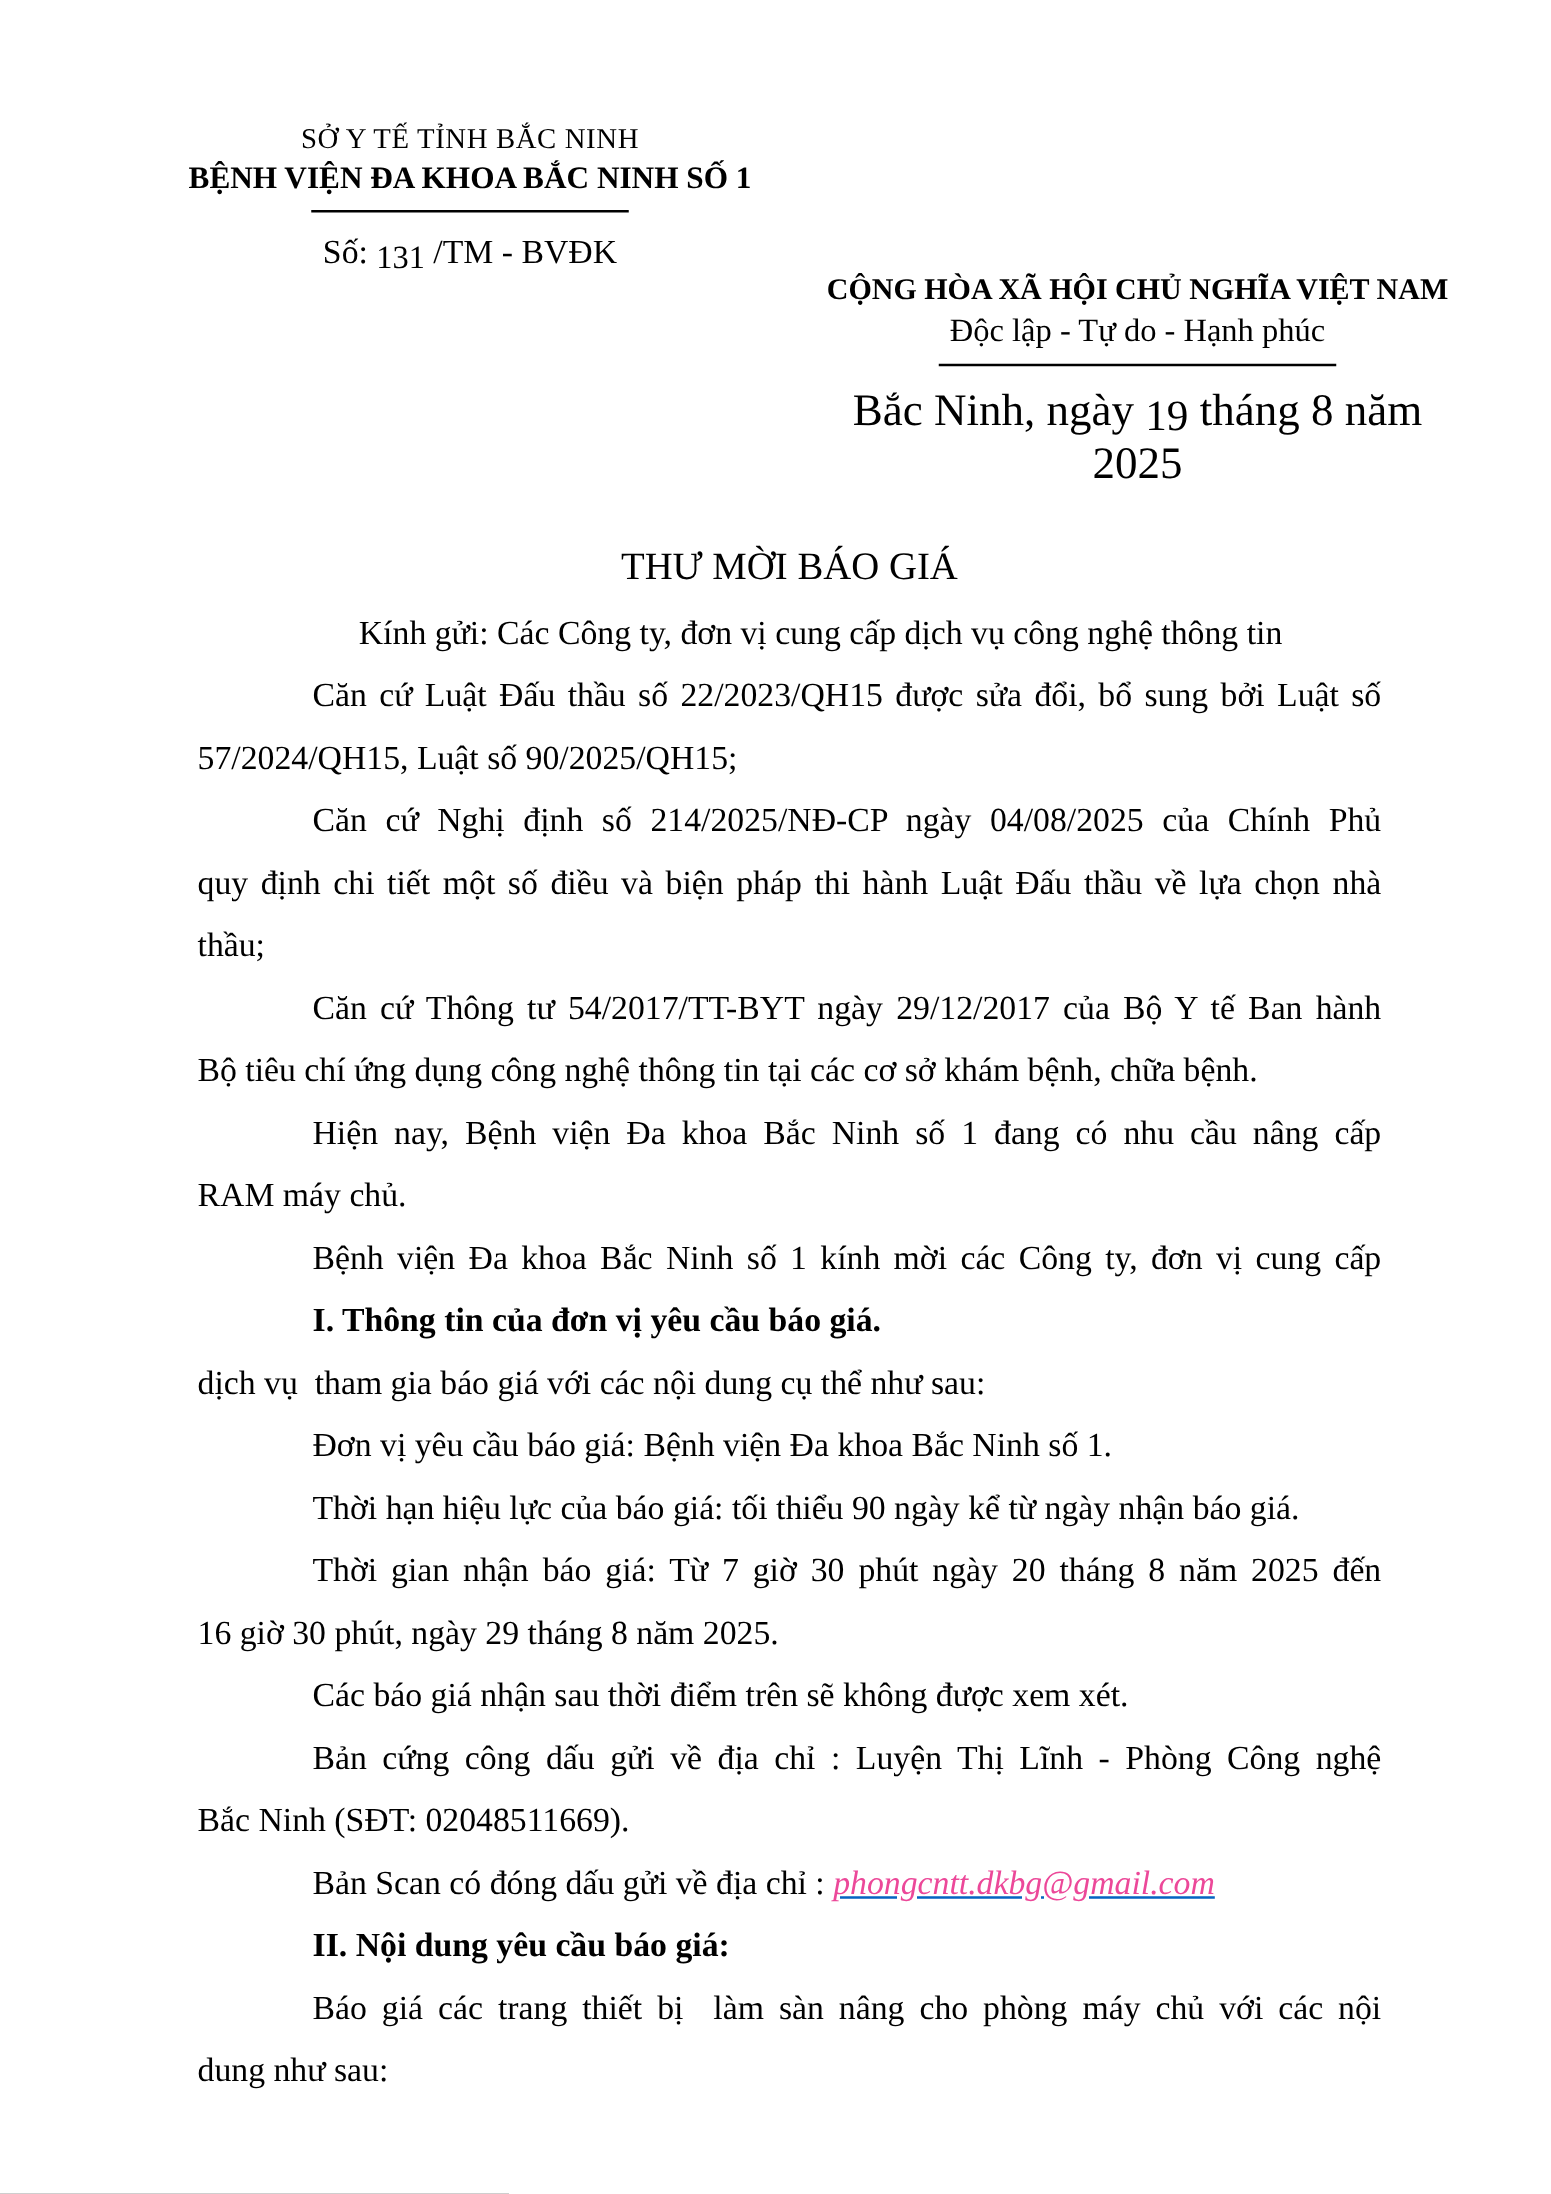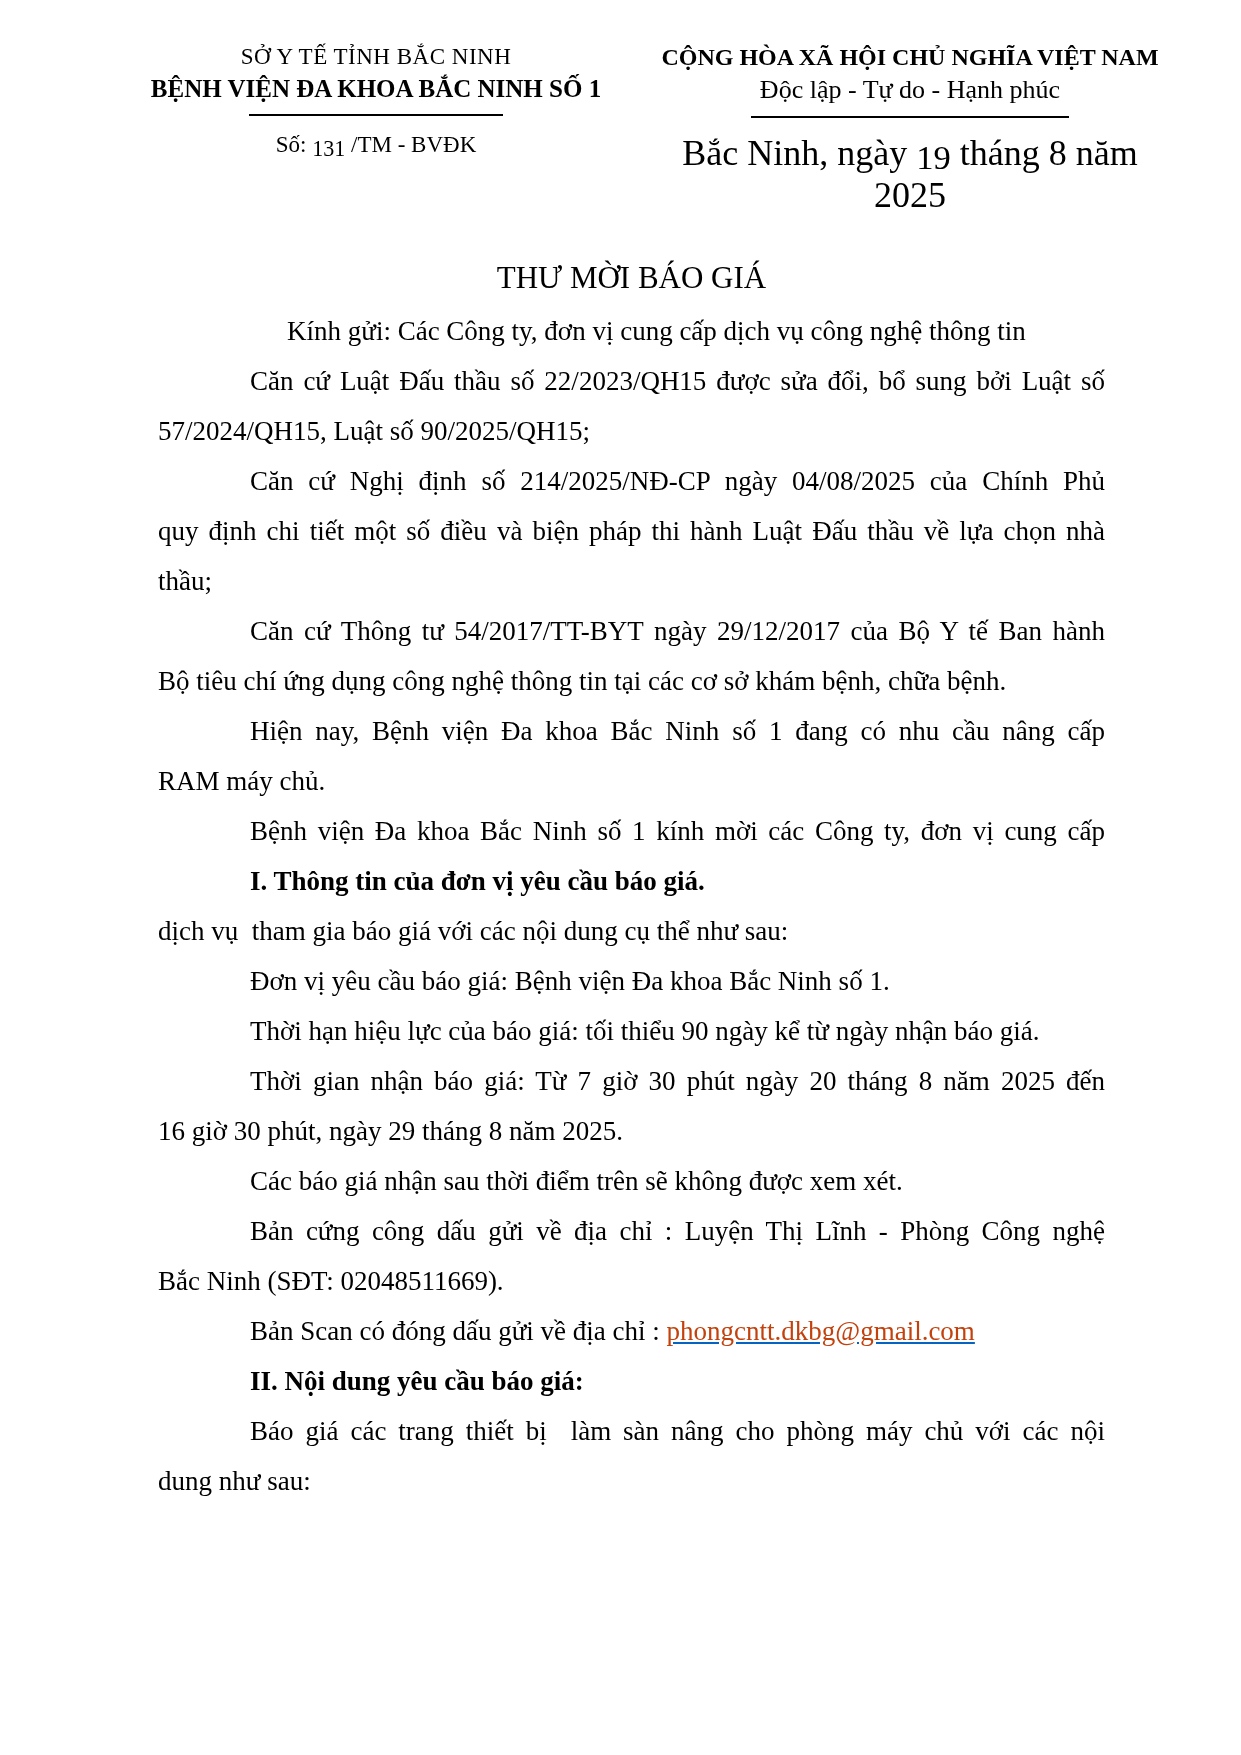--- a/index.html
+++ b/index.html
@@ -6,31 +6,31 @@
   .page {
     position:relative;
     width:1241px; height:1755px;
     margin:0 auto;
     background:#ffffff;
     color:#000000;
     font-family:"Liberation Serif","DejaVu Serif",serif;
     overflow:hidden;
   }
   
-  .header { display:flex; padding-top:42px; }
+  .header { display:flex; padding-top:96px;flex-direction:column; }
   .hdr-left  { width:500px; margin-left:126px; text-align:center; }
   .hdr-right { width:530px; margin-left:auto; margin-right:66px; text-align:center; }
   .parent-org   { font-size:23px; line-height:30px; letter-spacing:0.5px; }
   .org-name     { font-size:25px; line-height:33px; font-weight:bold; }
   .nat-title    { font-size:24px; line-height:31px; font-weight:bold; }
   .nat-motto    { font-size:26px; line-height:34px; font-weight:normal; }
   .rule { border-top:2px solid #000; height:0; margin:9px auto 0; }
   .rule-left  { width:254px; }
   .rule-right { width:318px; }
-  .doc-number { font-size:23px; margin-top:16px; white-space:pre-wrap; }
+  .doc-number { font-size:27px; margin-top:16px; white-space:pre-wrap; }
   .date-line  { font-size:36px; margin-top:14px; white-space:pre-wrap; }
   .fill-num { display:inline-block; transform:translateY(4px); font-size:0.96em; }
   
   .doc-title {
     margin:40px 136px 0 158px;
     text-align:center;
     font-size:31px; line-height:44px; font-weight:normal;
   }
   
   .body-text { margin:6px 136px 0 158px; }
@@ -39,23 +39,24 @@
     line-height:50px;
     height:50px;
     white-space:pre-wrap;
     text-align:left;
   }
   .ind   { padding-left:92px; }
   .salut { padding-left:129px; }
   .jt    { text-align:justify; text-align-last:justify; }
   .bold  { font-weight:bold; }
   .email {
-    color:#c2410c;
+    color:#ec4899;
     text-decoration:underline;
     text-decoration-color:#0563C1;
+    font-style:italic;
   }
 </style>
 </head>
 <body>
 
 <div class="page">
 
   <div class="header">
     <div class="hdr-left">
       <div class="parent-org">SỞ Y TẾ TỈNH BẮC NINH</div>

